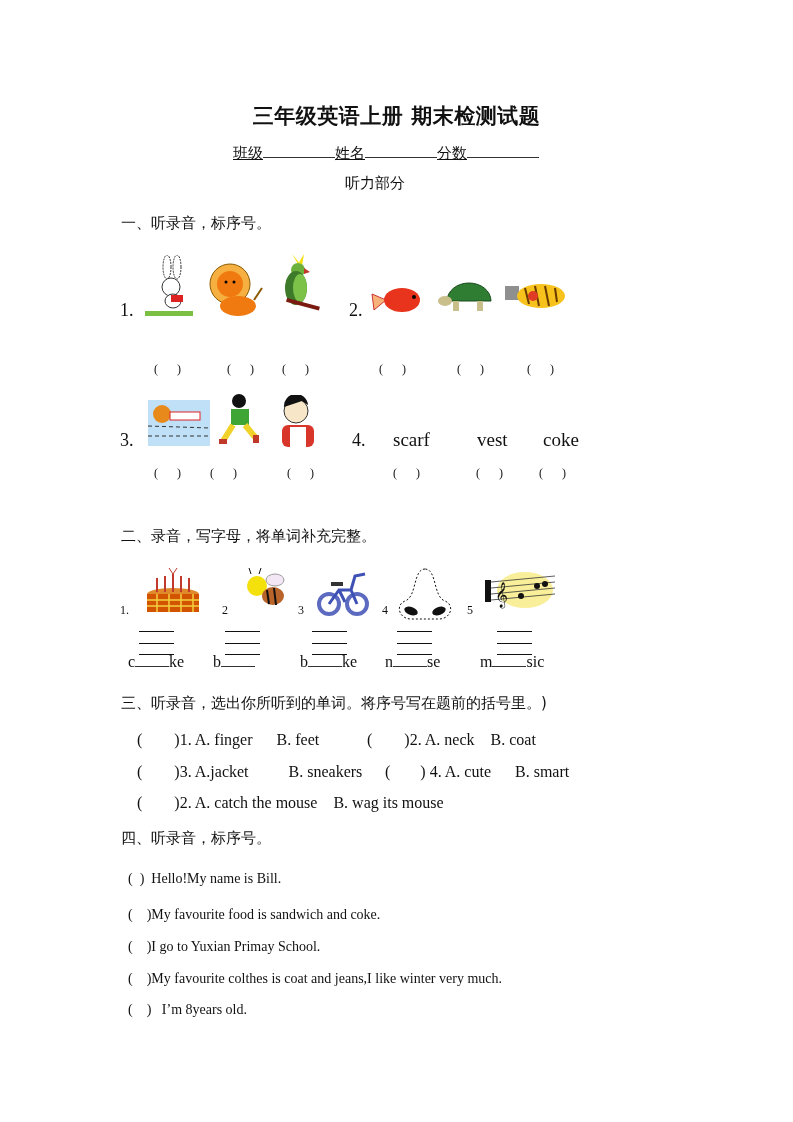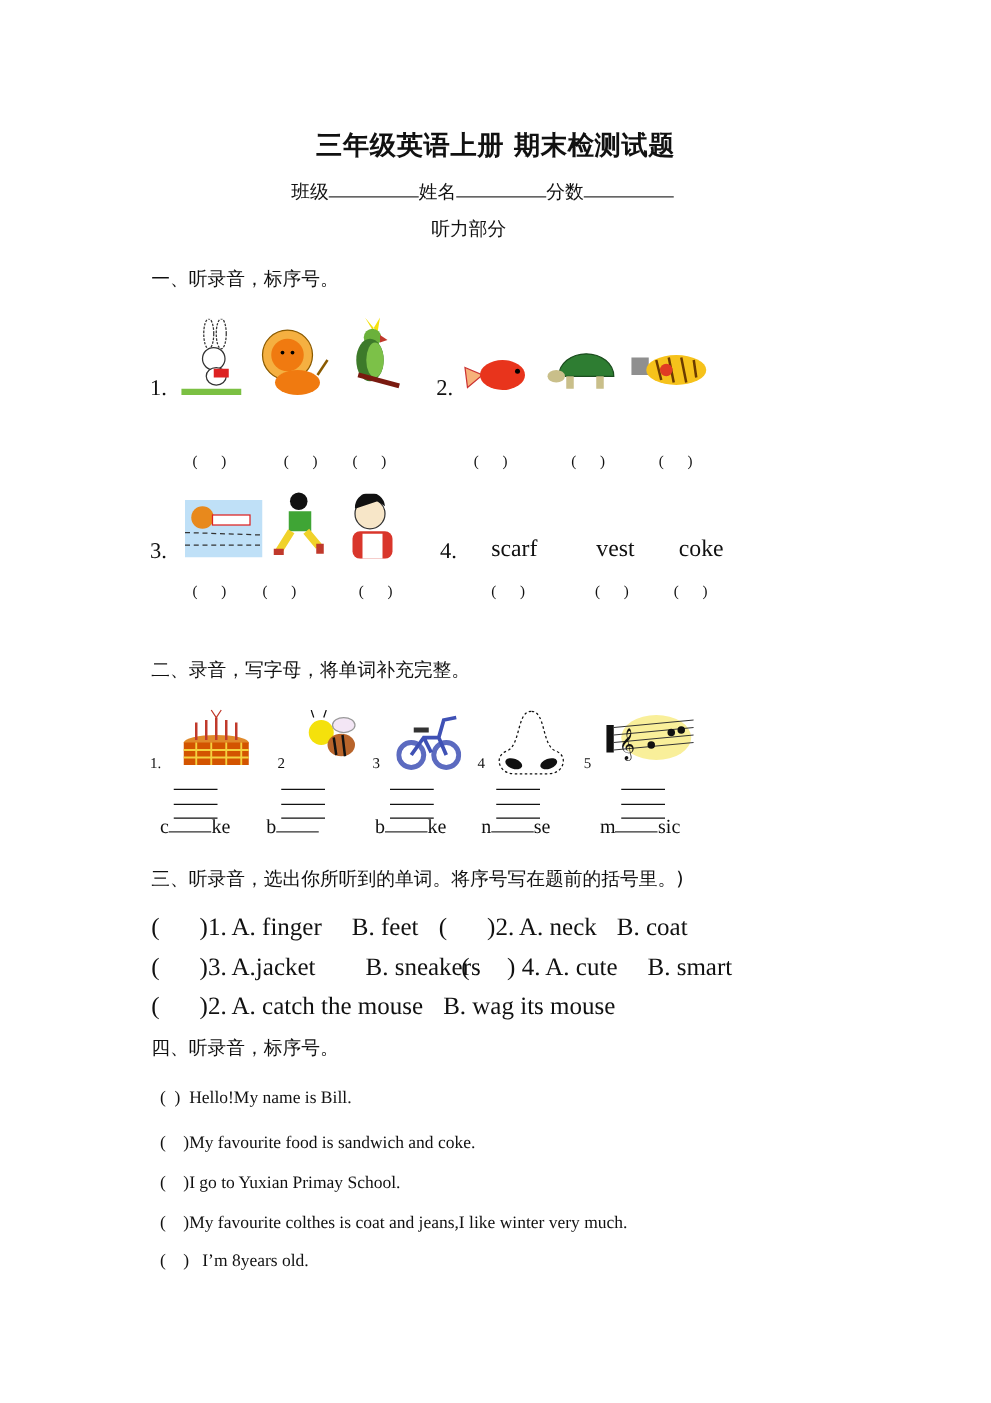--- a/index.html
+++ b/index.html
@@ -1,30 +1,30 @@
 <!DOCTYPE html>
 <html><head>
 <meta charset="utf-8">
 <style>
   html, body { margin: 0; padding: 0; background: #ffffff; }
   body { width: 793px; height: 1122px; position: relative; overflow: hidden;
          font-family: "DejaVu Sans", sans-serif; color: #111; }
   .abs { position: absolute; }
   .serif { font-family: "Liberation Serif", "DejaVu Serif", serif; }
   .title { left: 0; width: 793px; top: 102px; text-align: center; font-size: 21px; font-weight: bold; letter-spacing: 0.5px; }
-  .info { left: 233px; top: 143px; font-size: 15px; }
+  .info { left: 233px; top: 143px; font-size: 15px; text-decoration: underline; }
   .blank { display: inline-block; border-bottom: 1px solid #333; height: 14px; vertical-align: baseline; }
   .sub { left: 313px; top: 174px; font-size: 15px; margin-left: 32px; }
   .sec { left: 121px; font-size: 15px; }
   .num { font-size: 18px; }
   .paren { font-size: 12px; letter-spacing: 8px; }
   .pic { position: absolute; }
   .word { font-size: 19px; }
   .line { position: absolute; height: 1px; background: #111; }
-  .q3 { font-size: 20px; }
+  .q3 { font-size: 16px; margin-left: 16px; }
   .q4 { font-size: 14px; }
 </style>
 </head>
 <body>
 
 <div class="abs title">三年级英语上册 期末检测试题</div>
 <div class="abs info">
   <span>班级</span><span class="blank" style="width:72px"></span><span>姓名</span><span class="blank" style="width:72px"></span><span>分数</span><span class="blank" style="width:72px"></span>
 </div>
 <div class="abs sub">听力部分</div>

